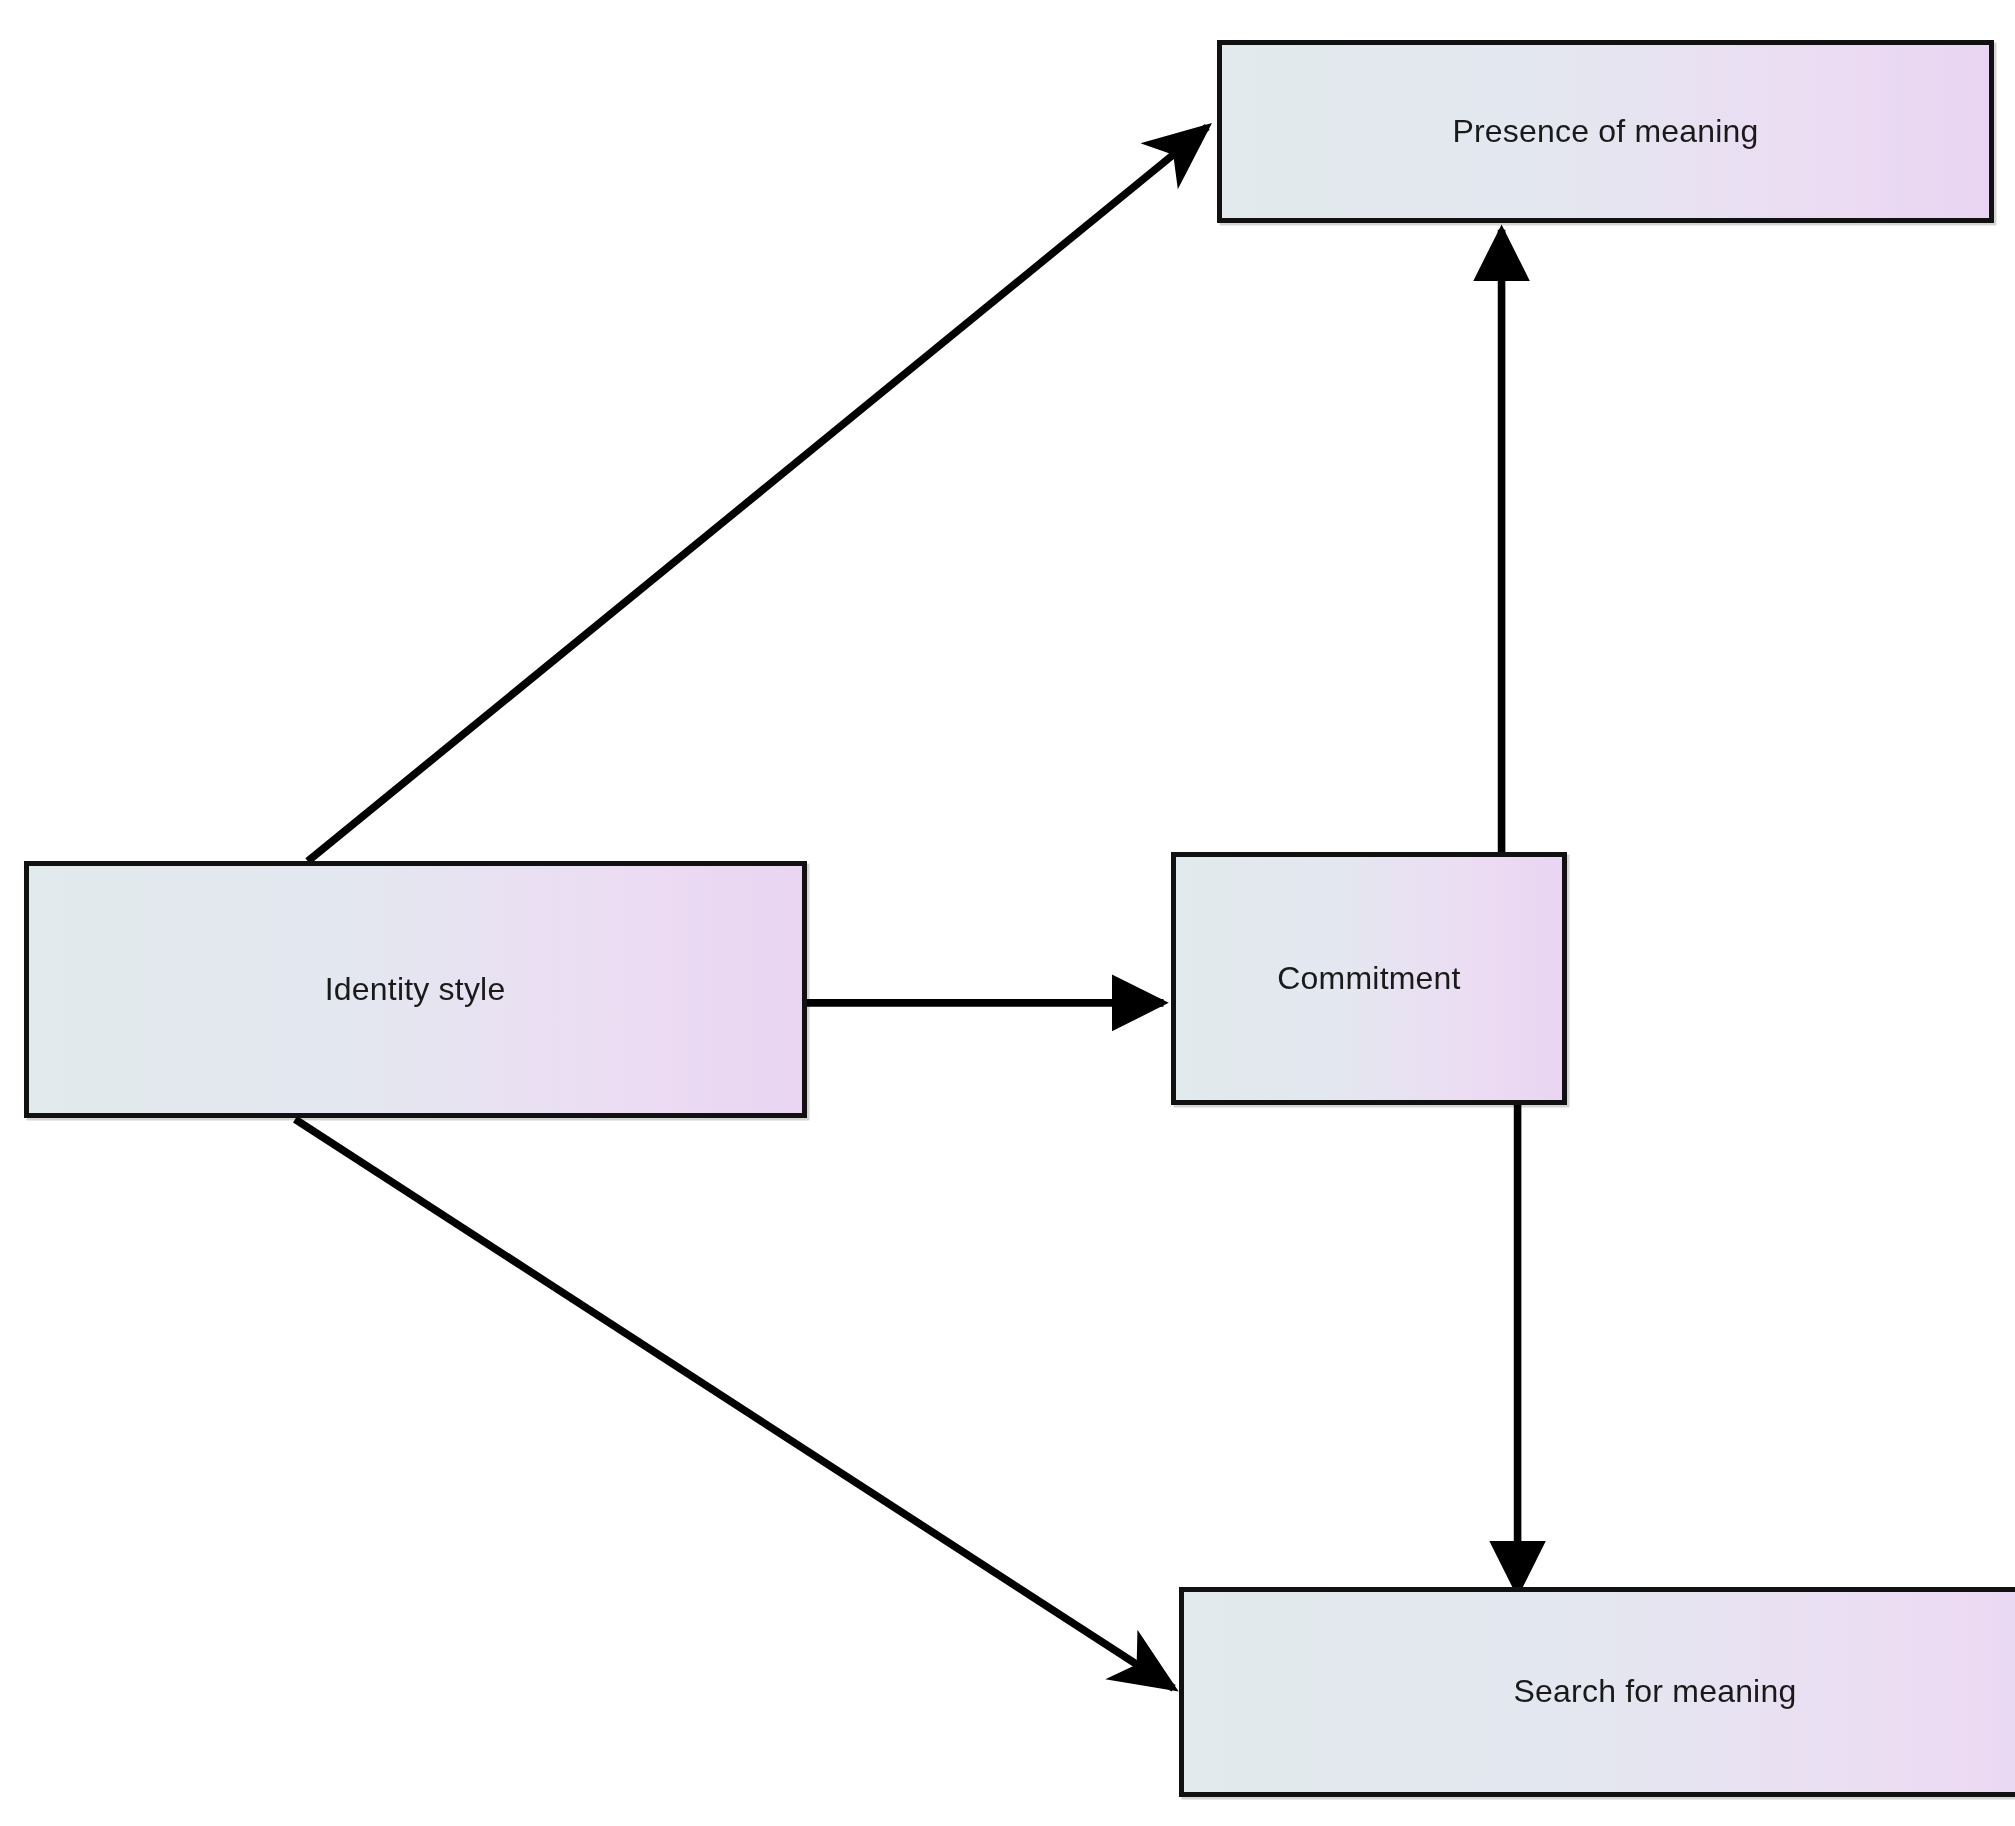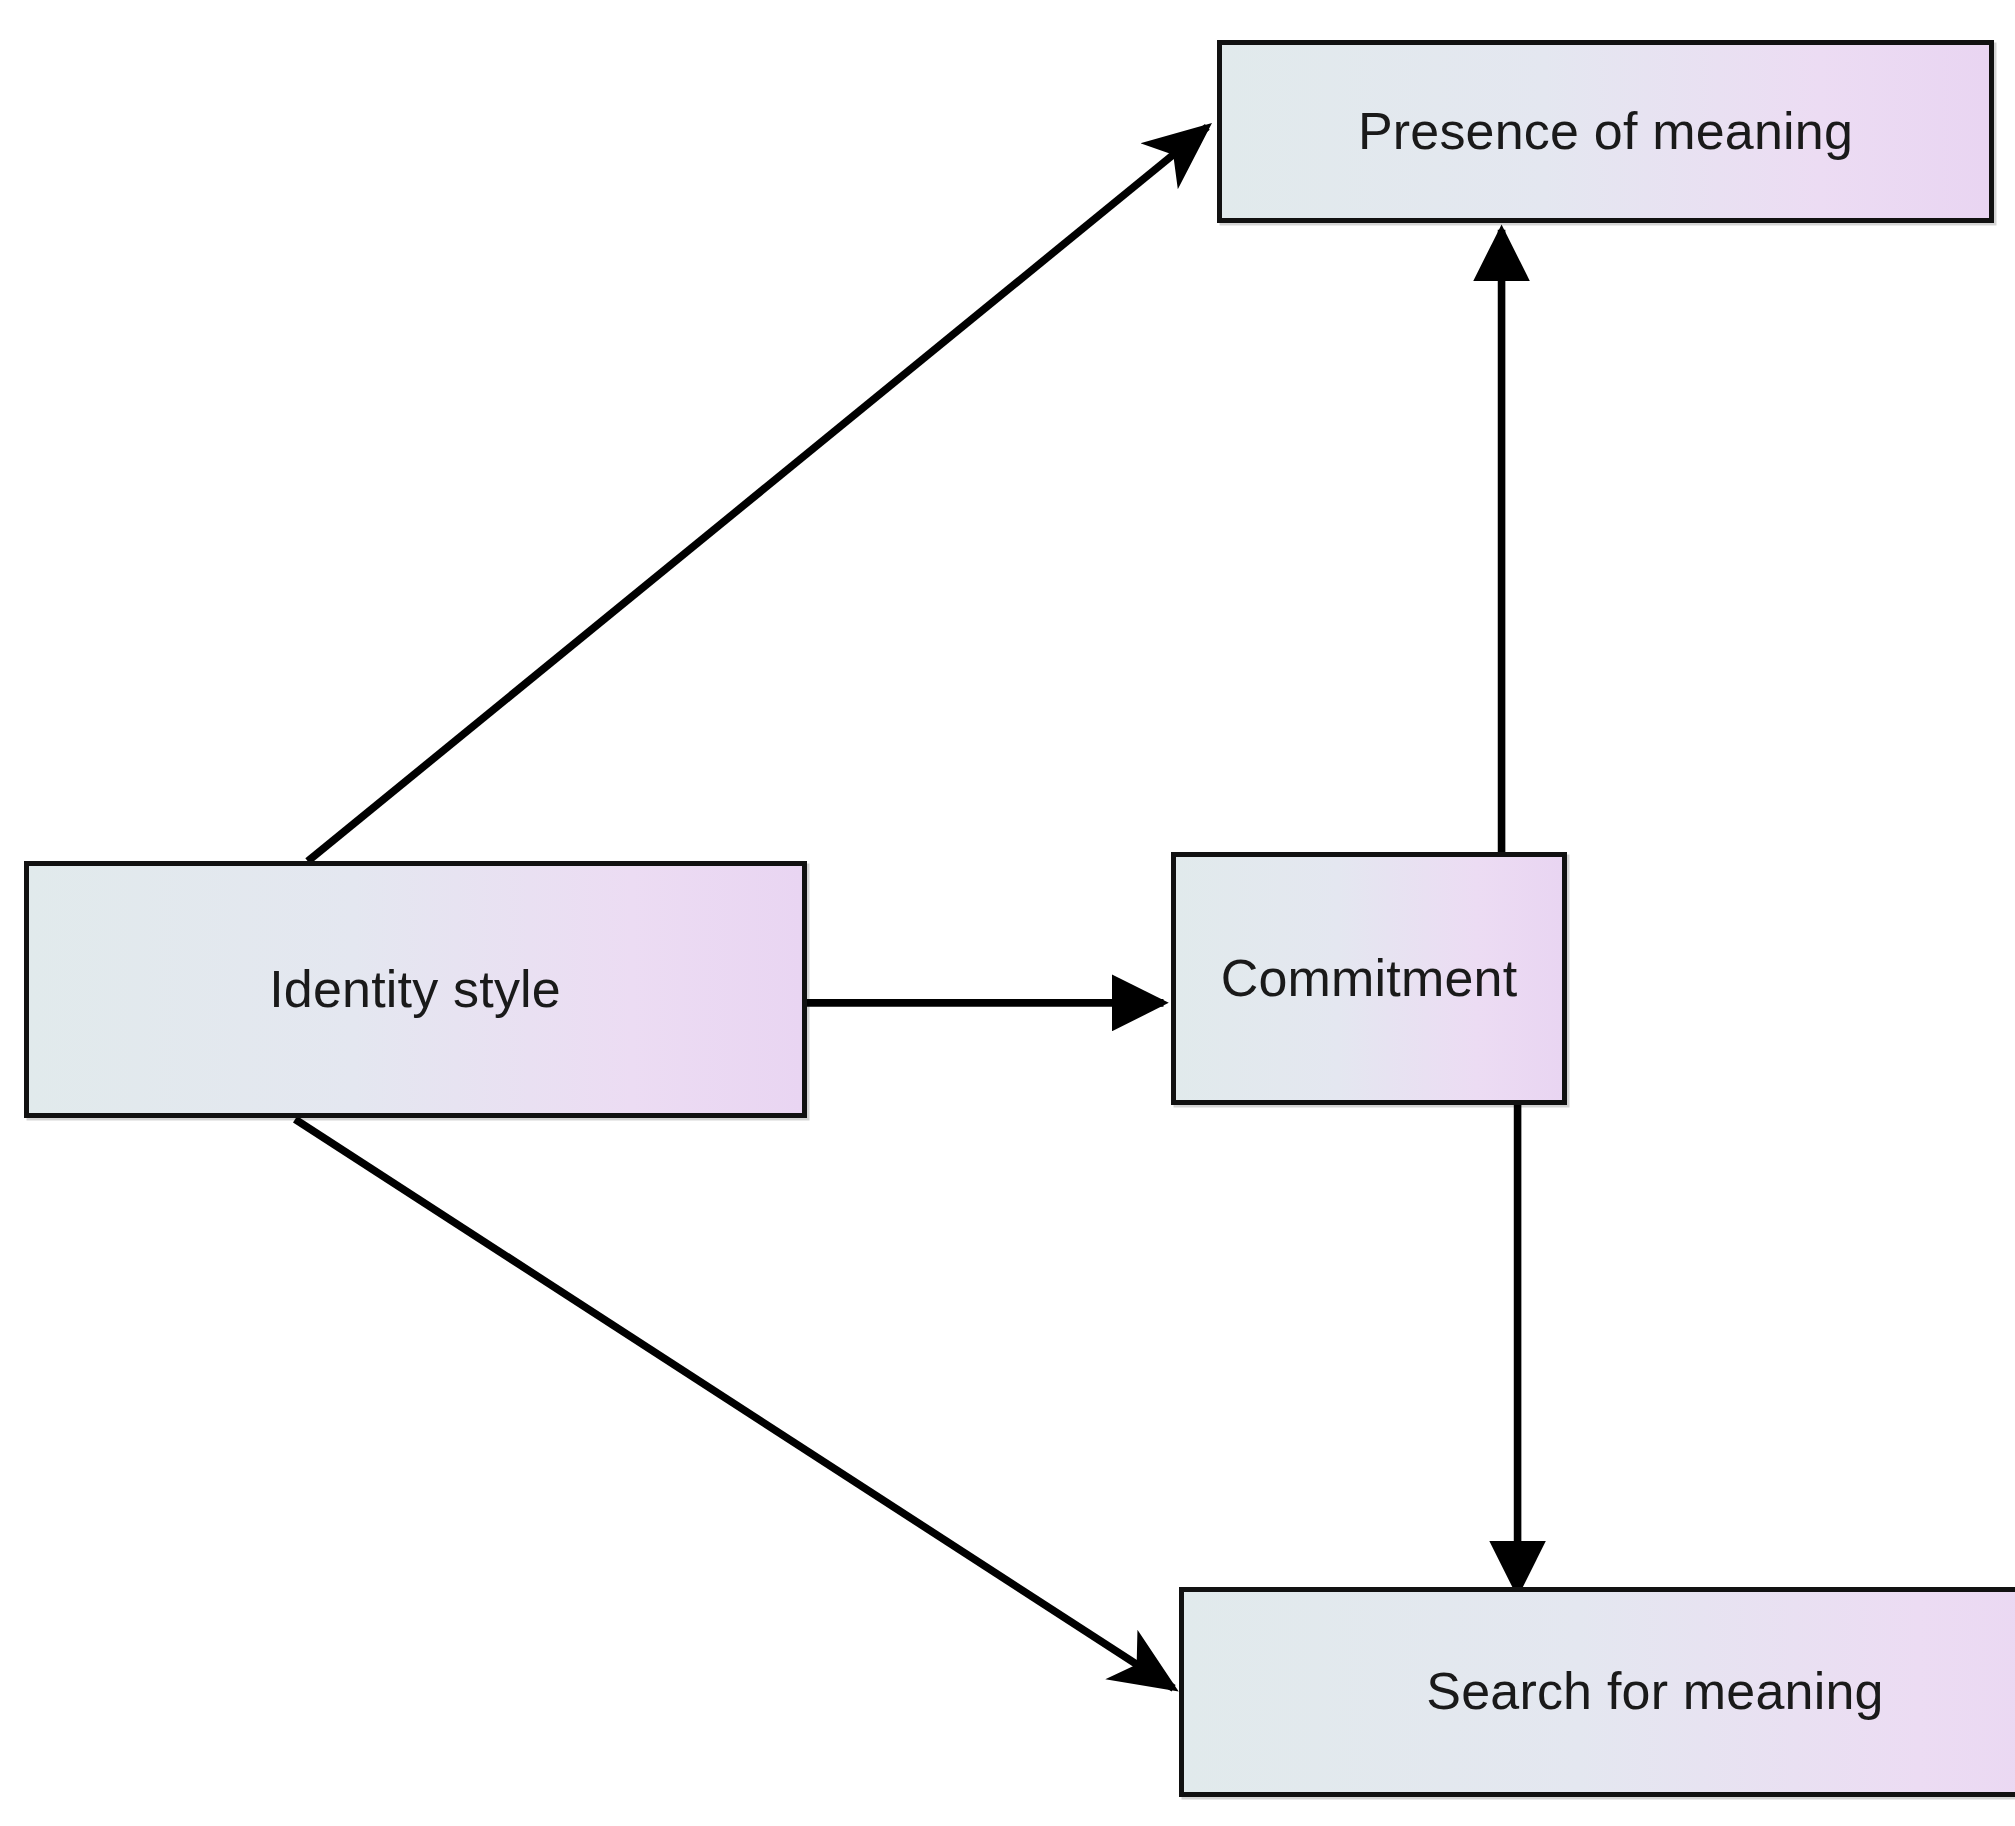--- a/index.html
+++ b/index.html
@@ -30,21 +30,21 @@
     box-sizing: border-box;
     border: 5.9px solid #111111;
     background: linear-gradient(90deg, #e1eaec 0%, #e4e7f0 42%, #ecdcf3 78%, #e9d5f2 100%);
     box-shadow: 2.5px 2.5px 0 rgba(0,0,0,0.17);
     display: flex;
     align-items: center;
     justify-content: center;
   }
   .node-label {
     font-family: "Liberation Sans", sans-serif;
-    font-size: 52px;
+    font-size: 32px;
     line-height: 1.1;
     color: #1a1a1a;
     letter-spacing: 0.2px;
     text-align: center;
     white-space: nowrap;
     user-select: none;
   }
   
   #node-presence-of-meaning {
     left: 1217px;

